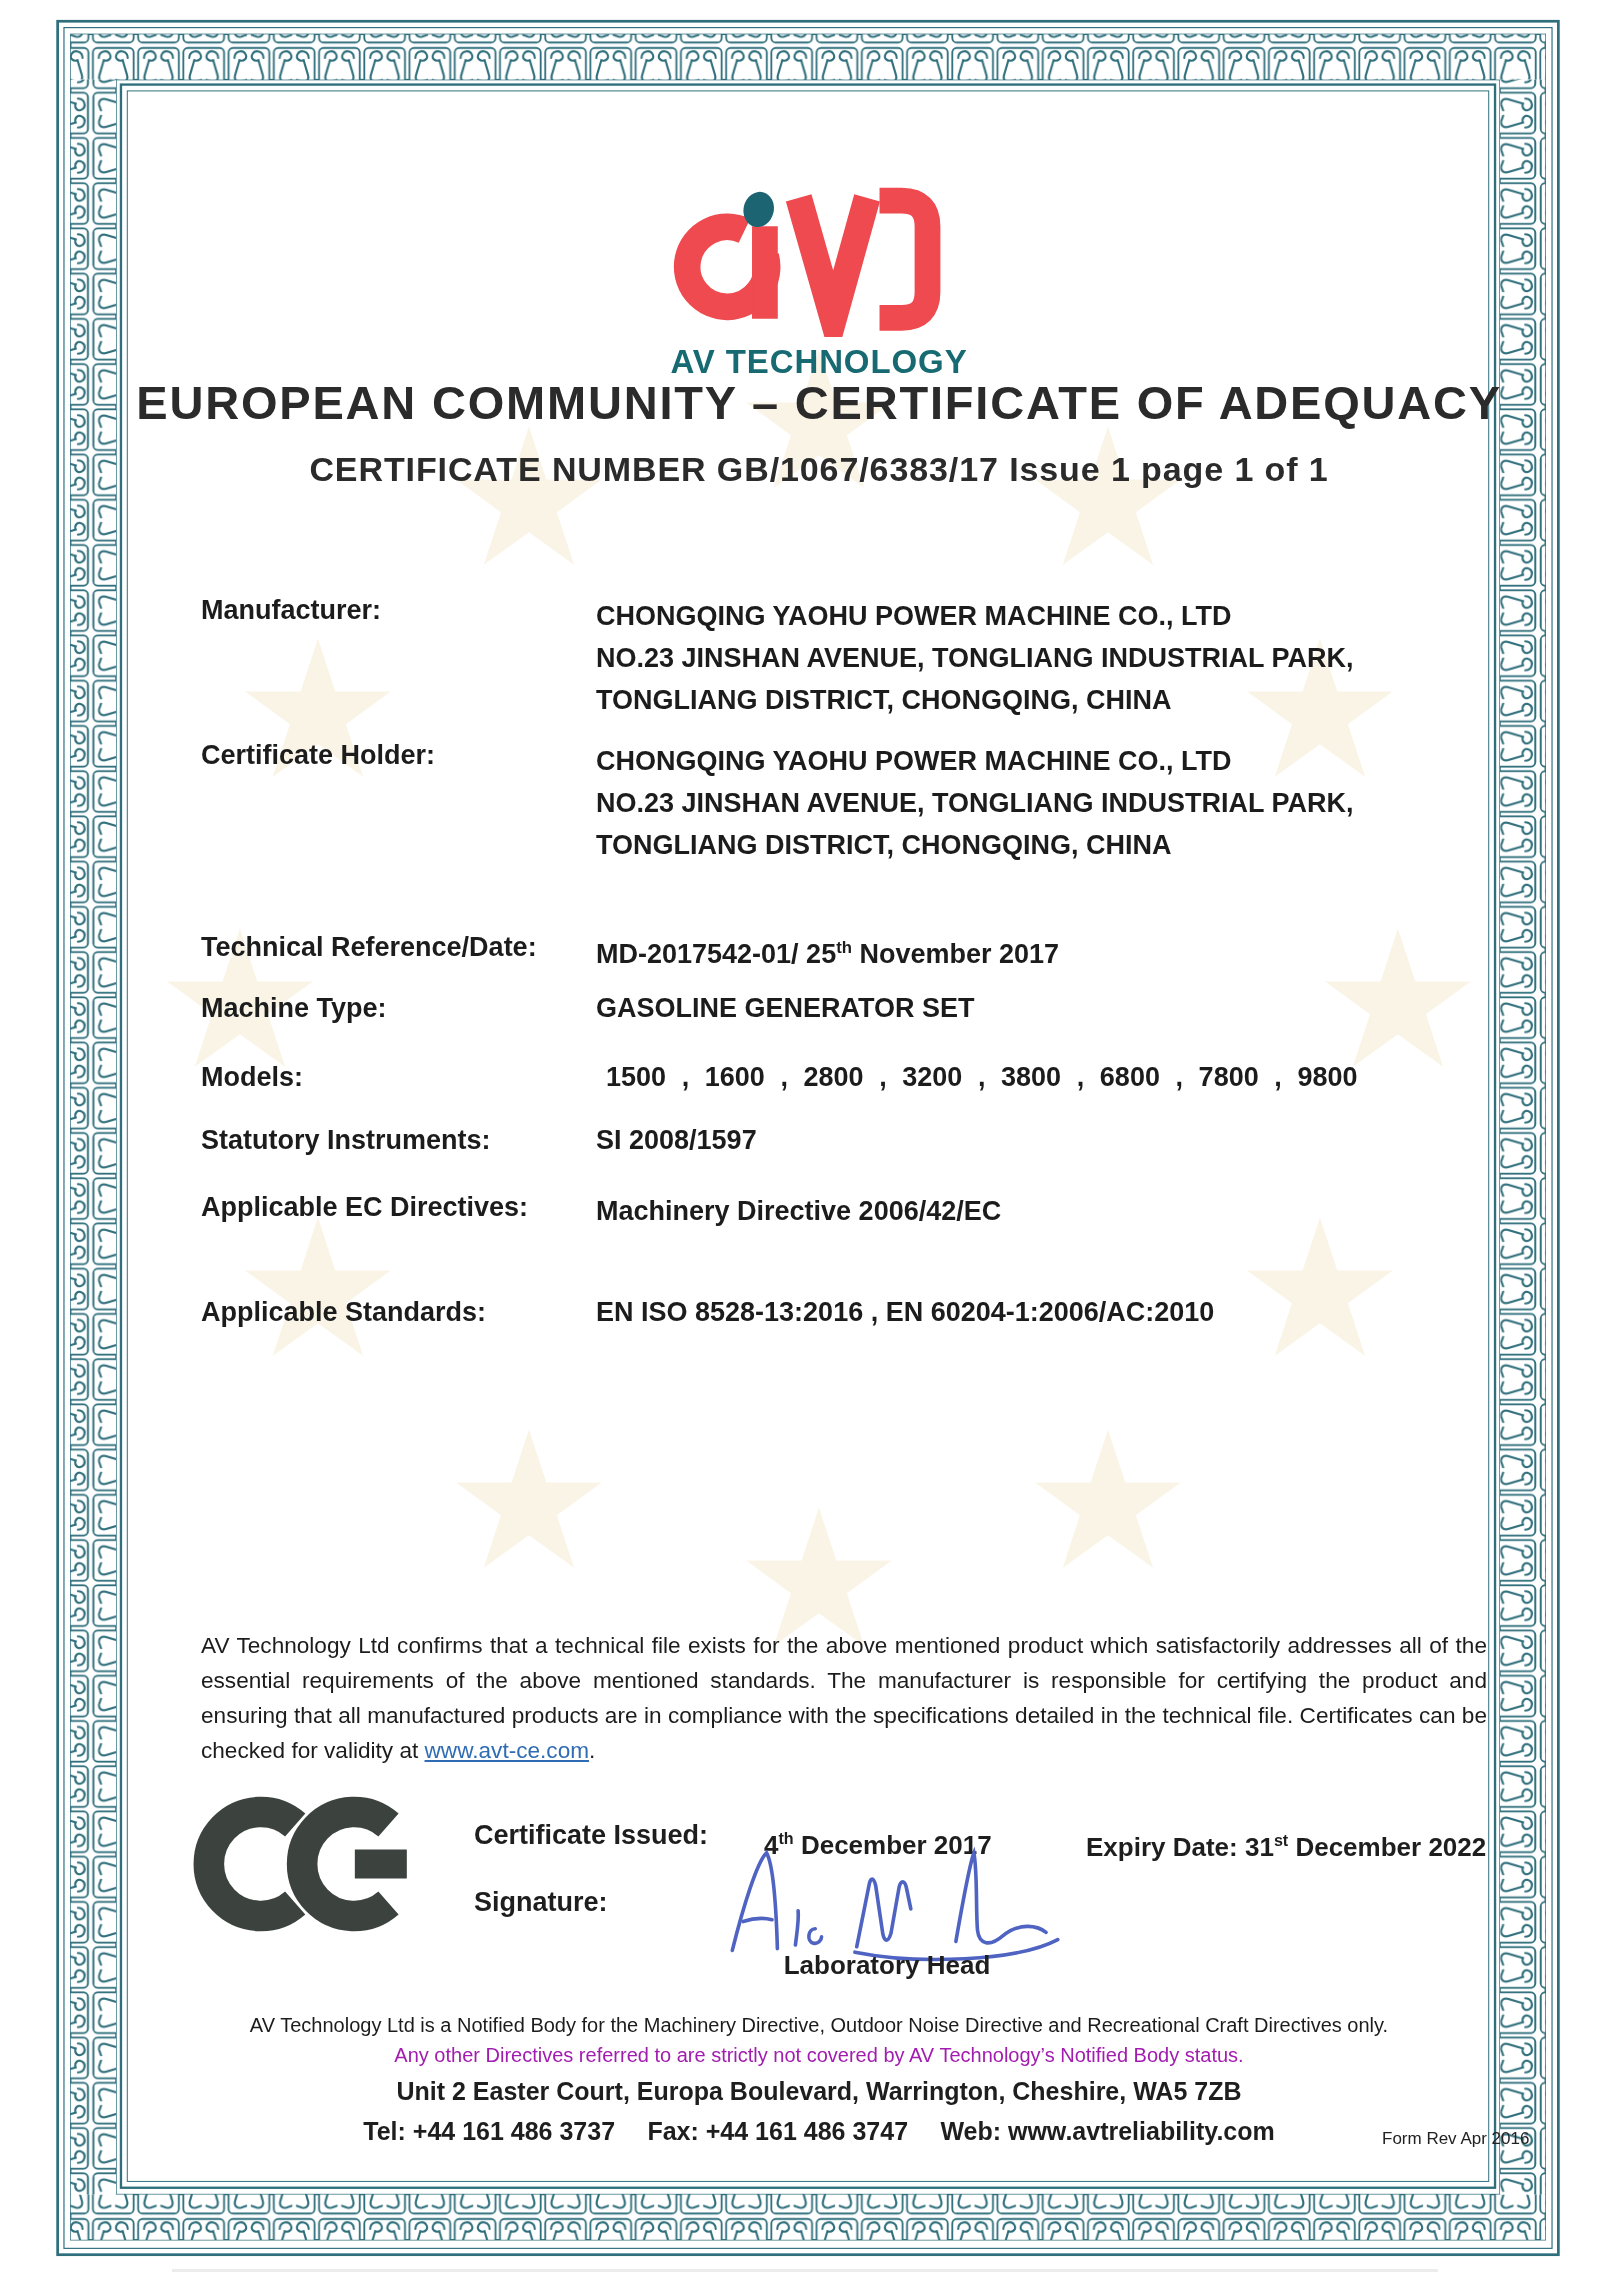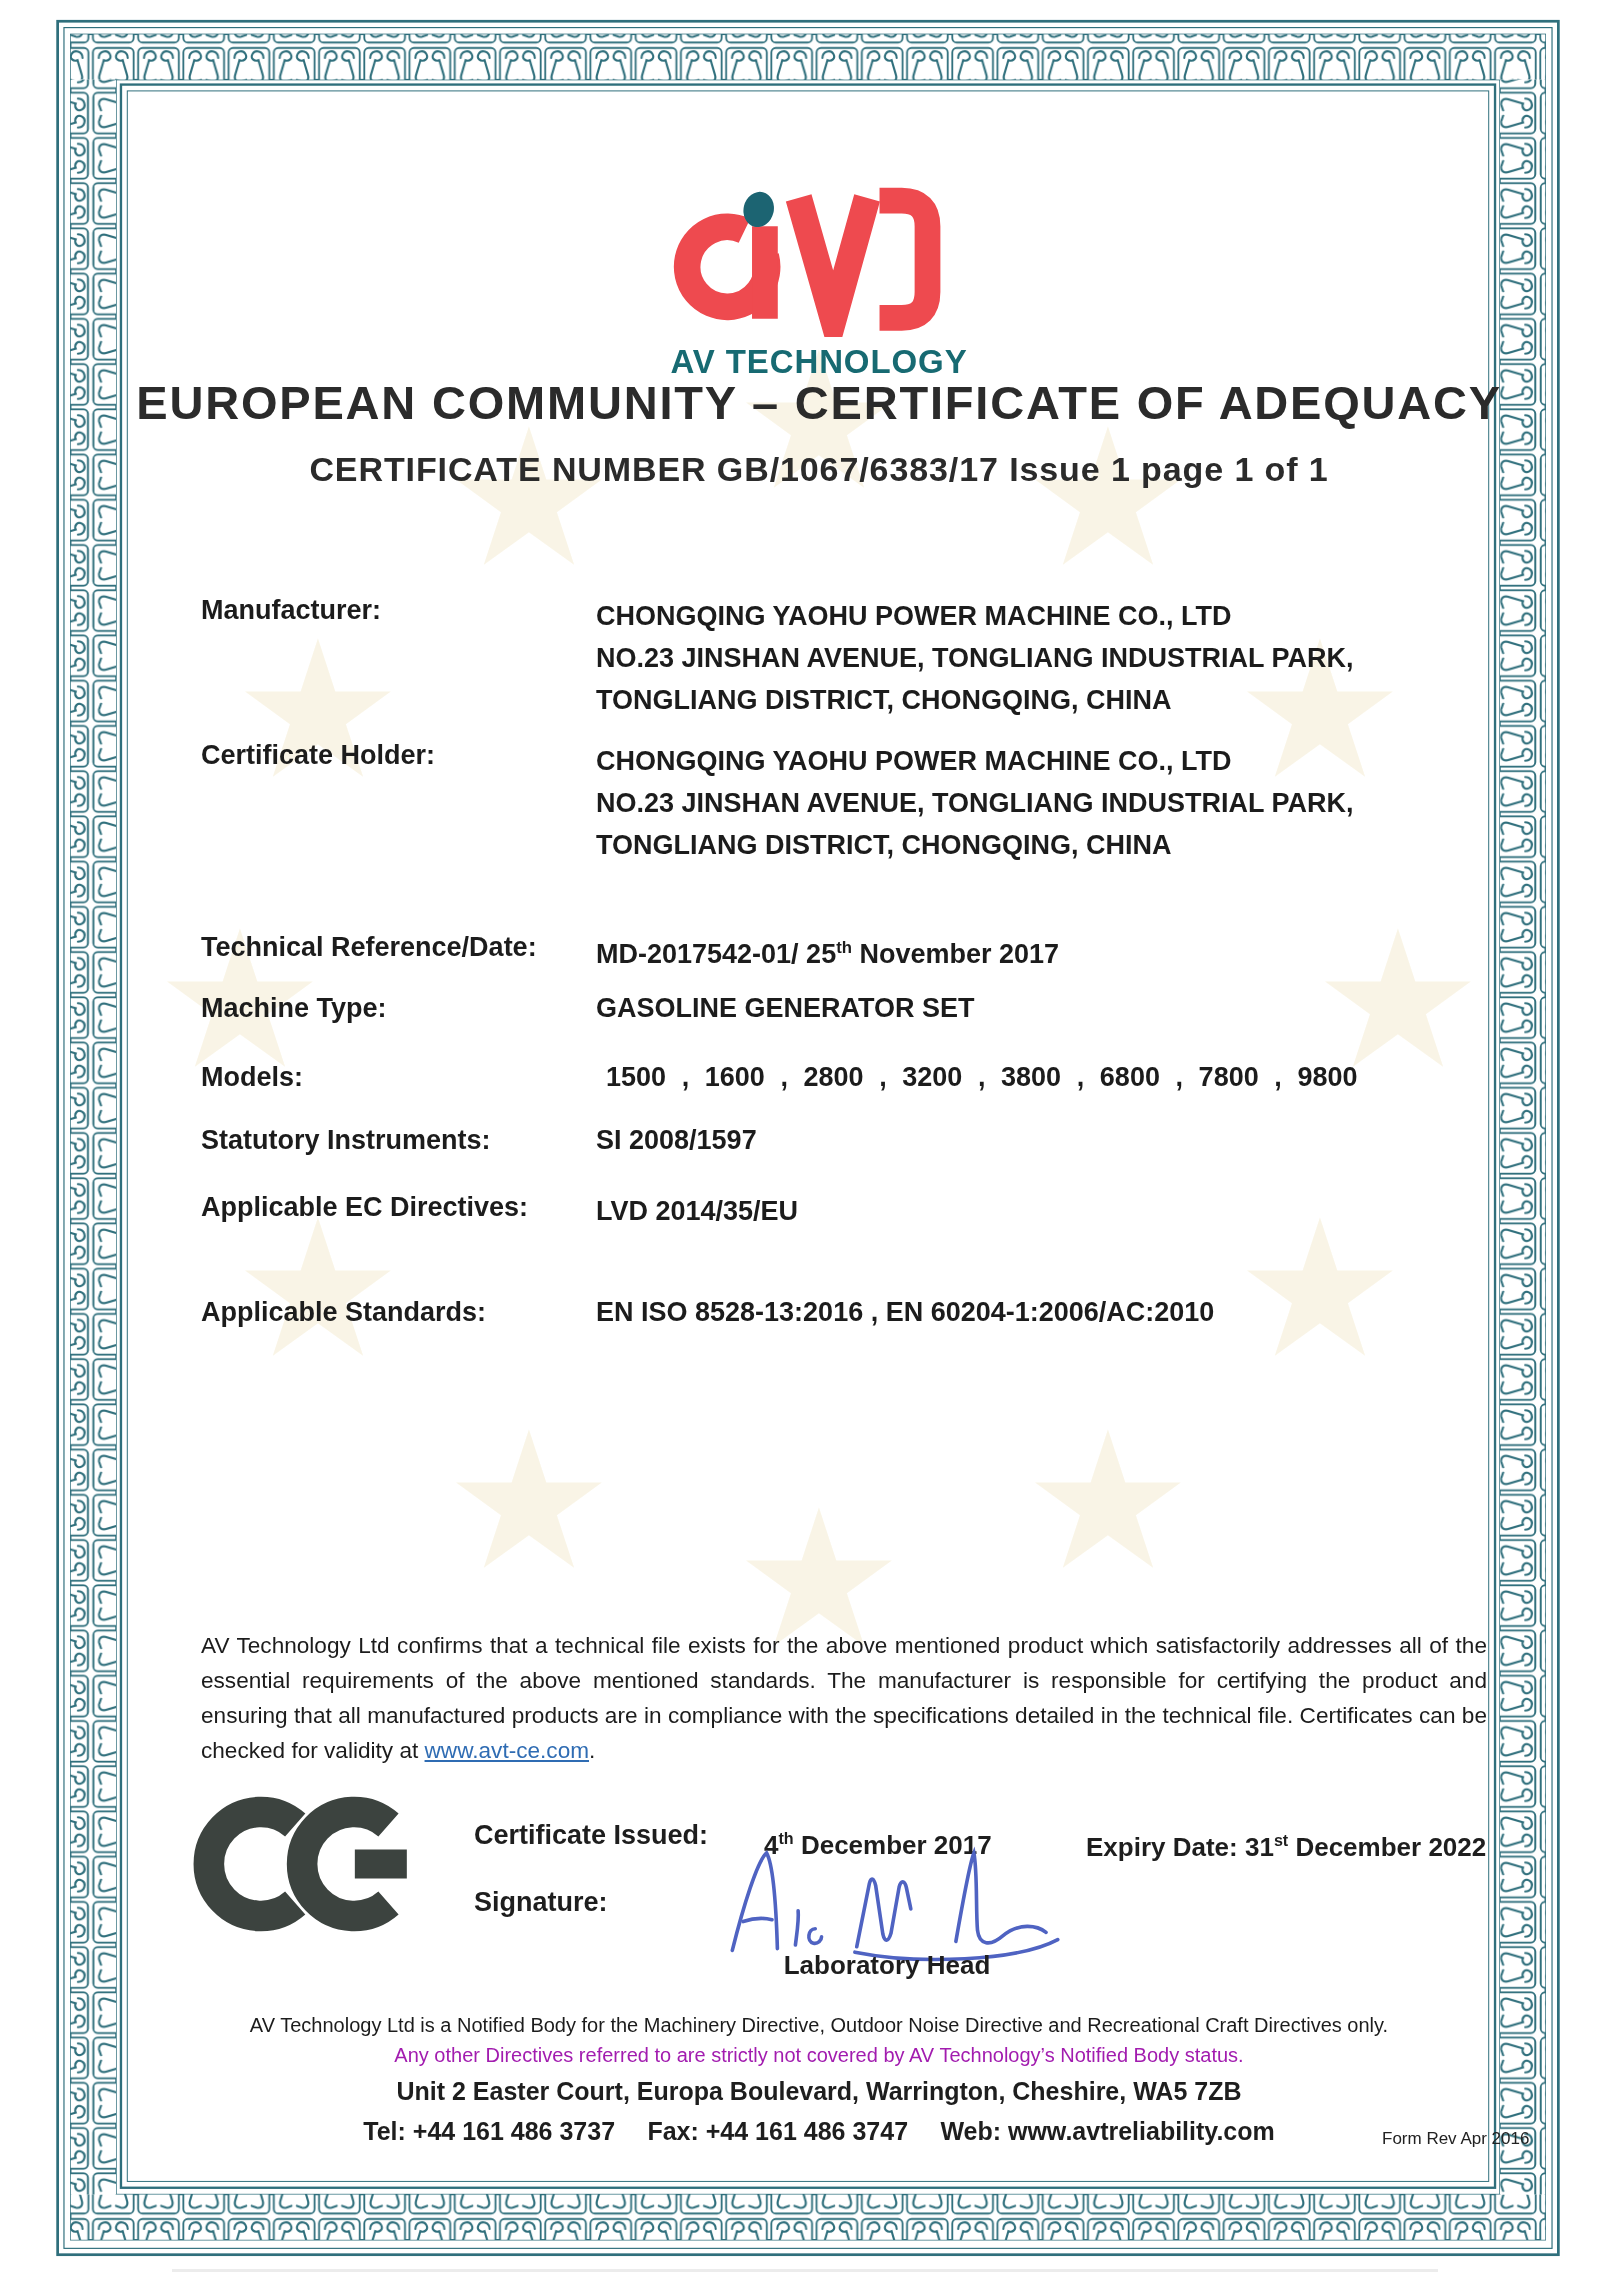--- a/index.html
+++ b/index.html
@@ -149,21 +149,21 @@
 </div>
 
 <div class="abs row" style="top:1125px;">
   <div class="lbl">Statutory Instruments:</div>
   <div class="val single">SI 2008/1597</div>
 </div>
 
 <div class="abs row" style="top:1192px;">
   <div class="lbl">Applicable EC Directives:</div>
   <div class="val" style="line-height:38px;">
-    <div>LVD 2014/35/EU</div>
+    <div>Machinery Directive 2006/42/EC</div>
   </div>
 </div>
 
 <div class="abs row" style="top:1297px;">
   <div class="lbl">Applicable Standards:</div>
   <div class="val single">EN ISO 8528-13:2016 ,  EN 60204-1:2006/AC:2010</div>
 </div>
 
 <div class="abs para">
   <span>AV Technology Ltd confirms that a technical file exists for the above mentioned product which satisfactorily addresses all of the essential requirements of the above mentioned standards. The manufacturer is responsible for certifying the product and ensuring that all manufactured products are in compliance with the specifications detailed in the technical file. Certificates can be checked for validity at </span><a href="#">www.avt-ce.com</a><span>.</span>

